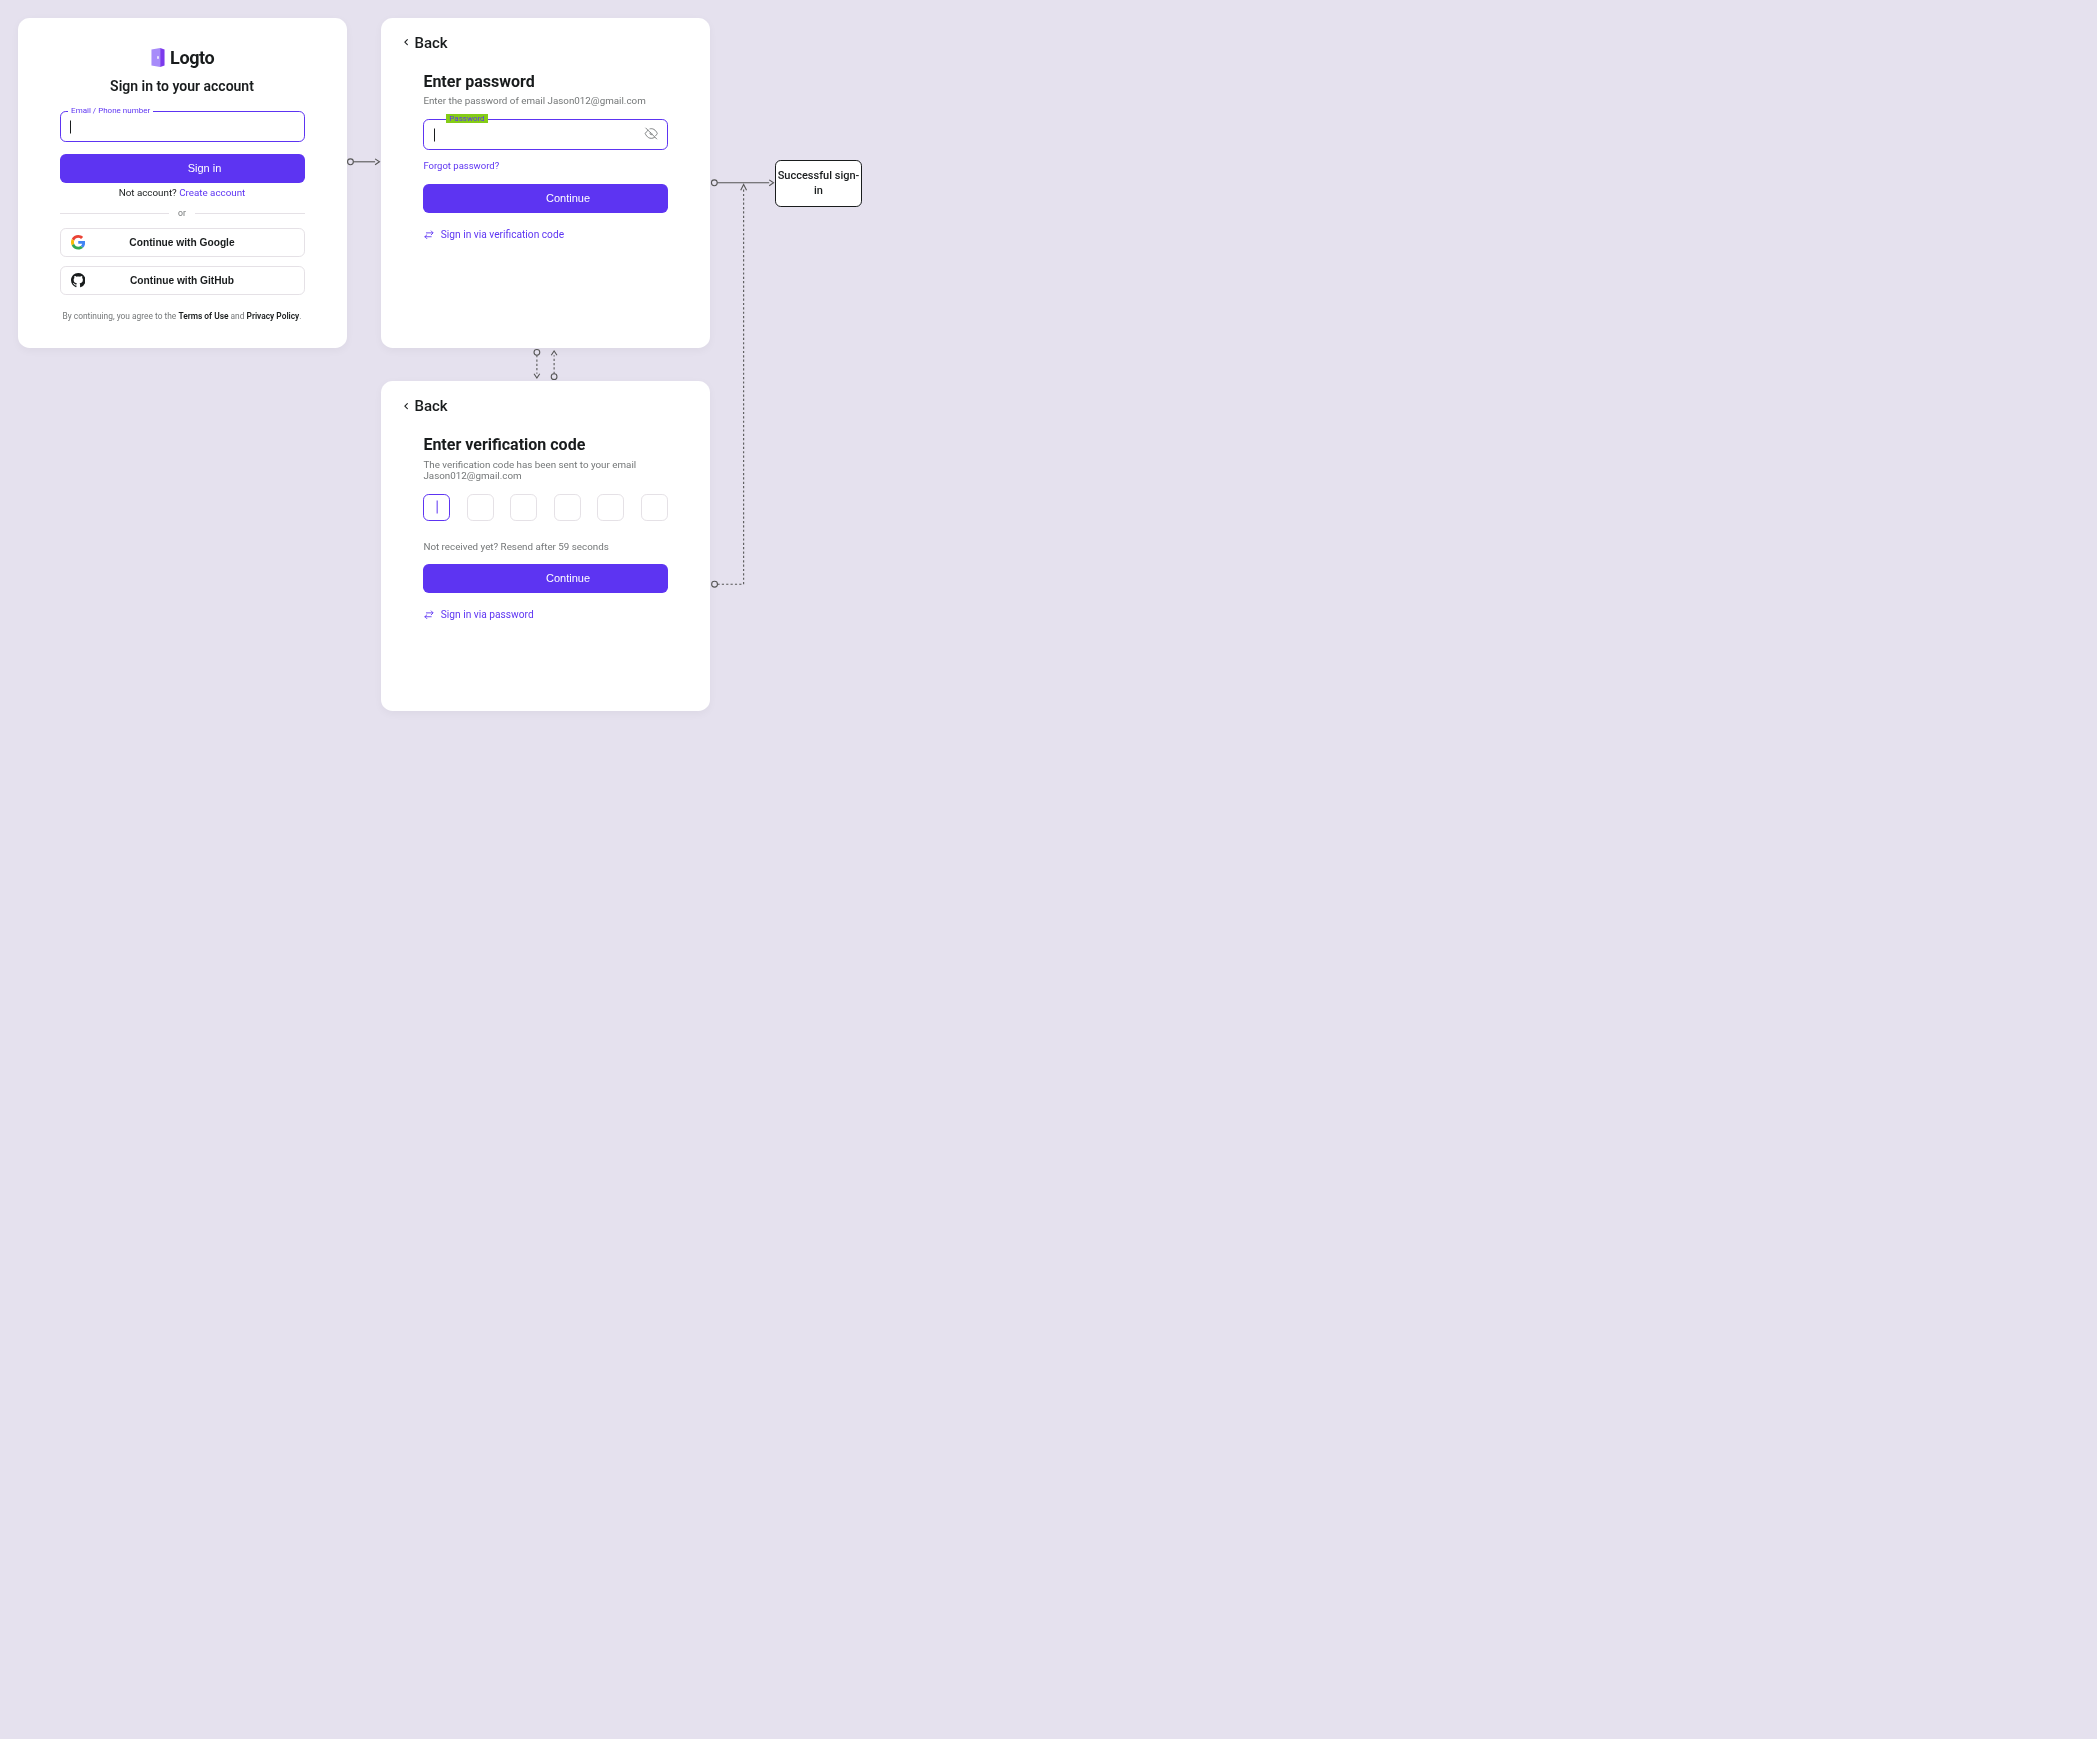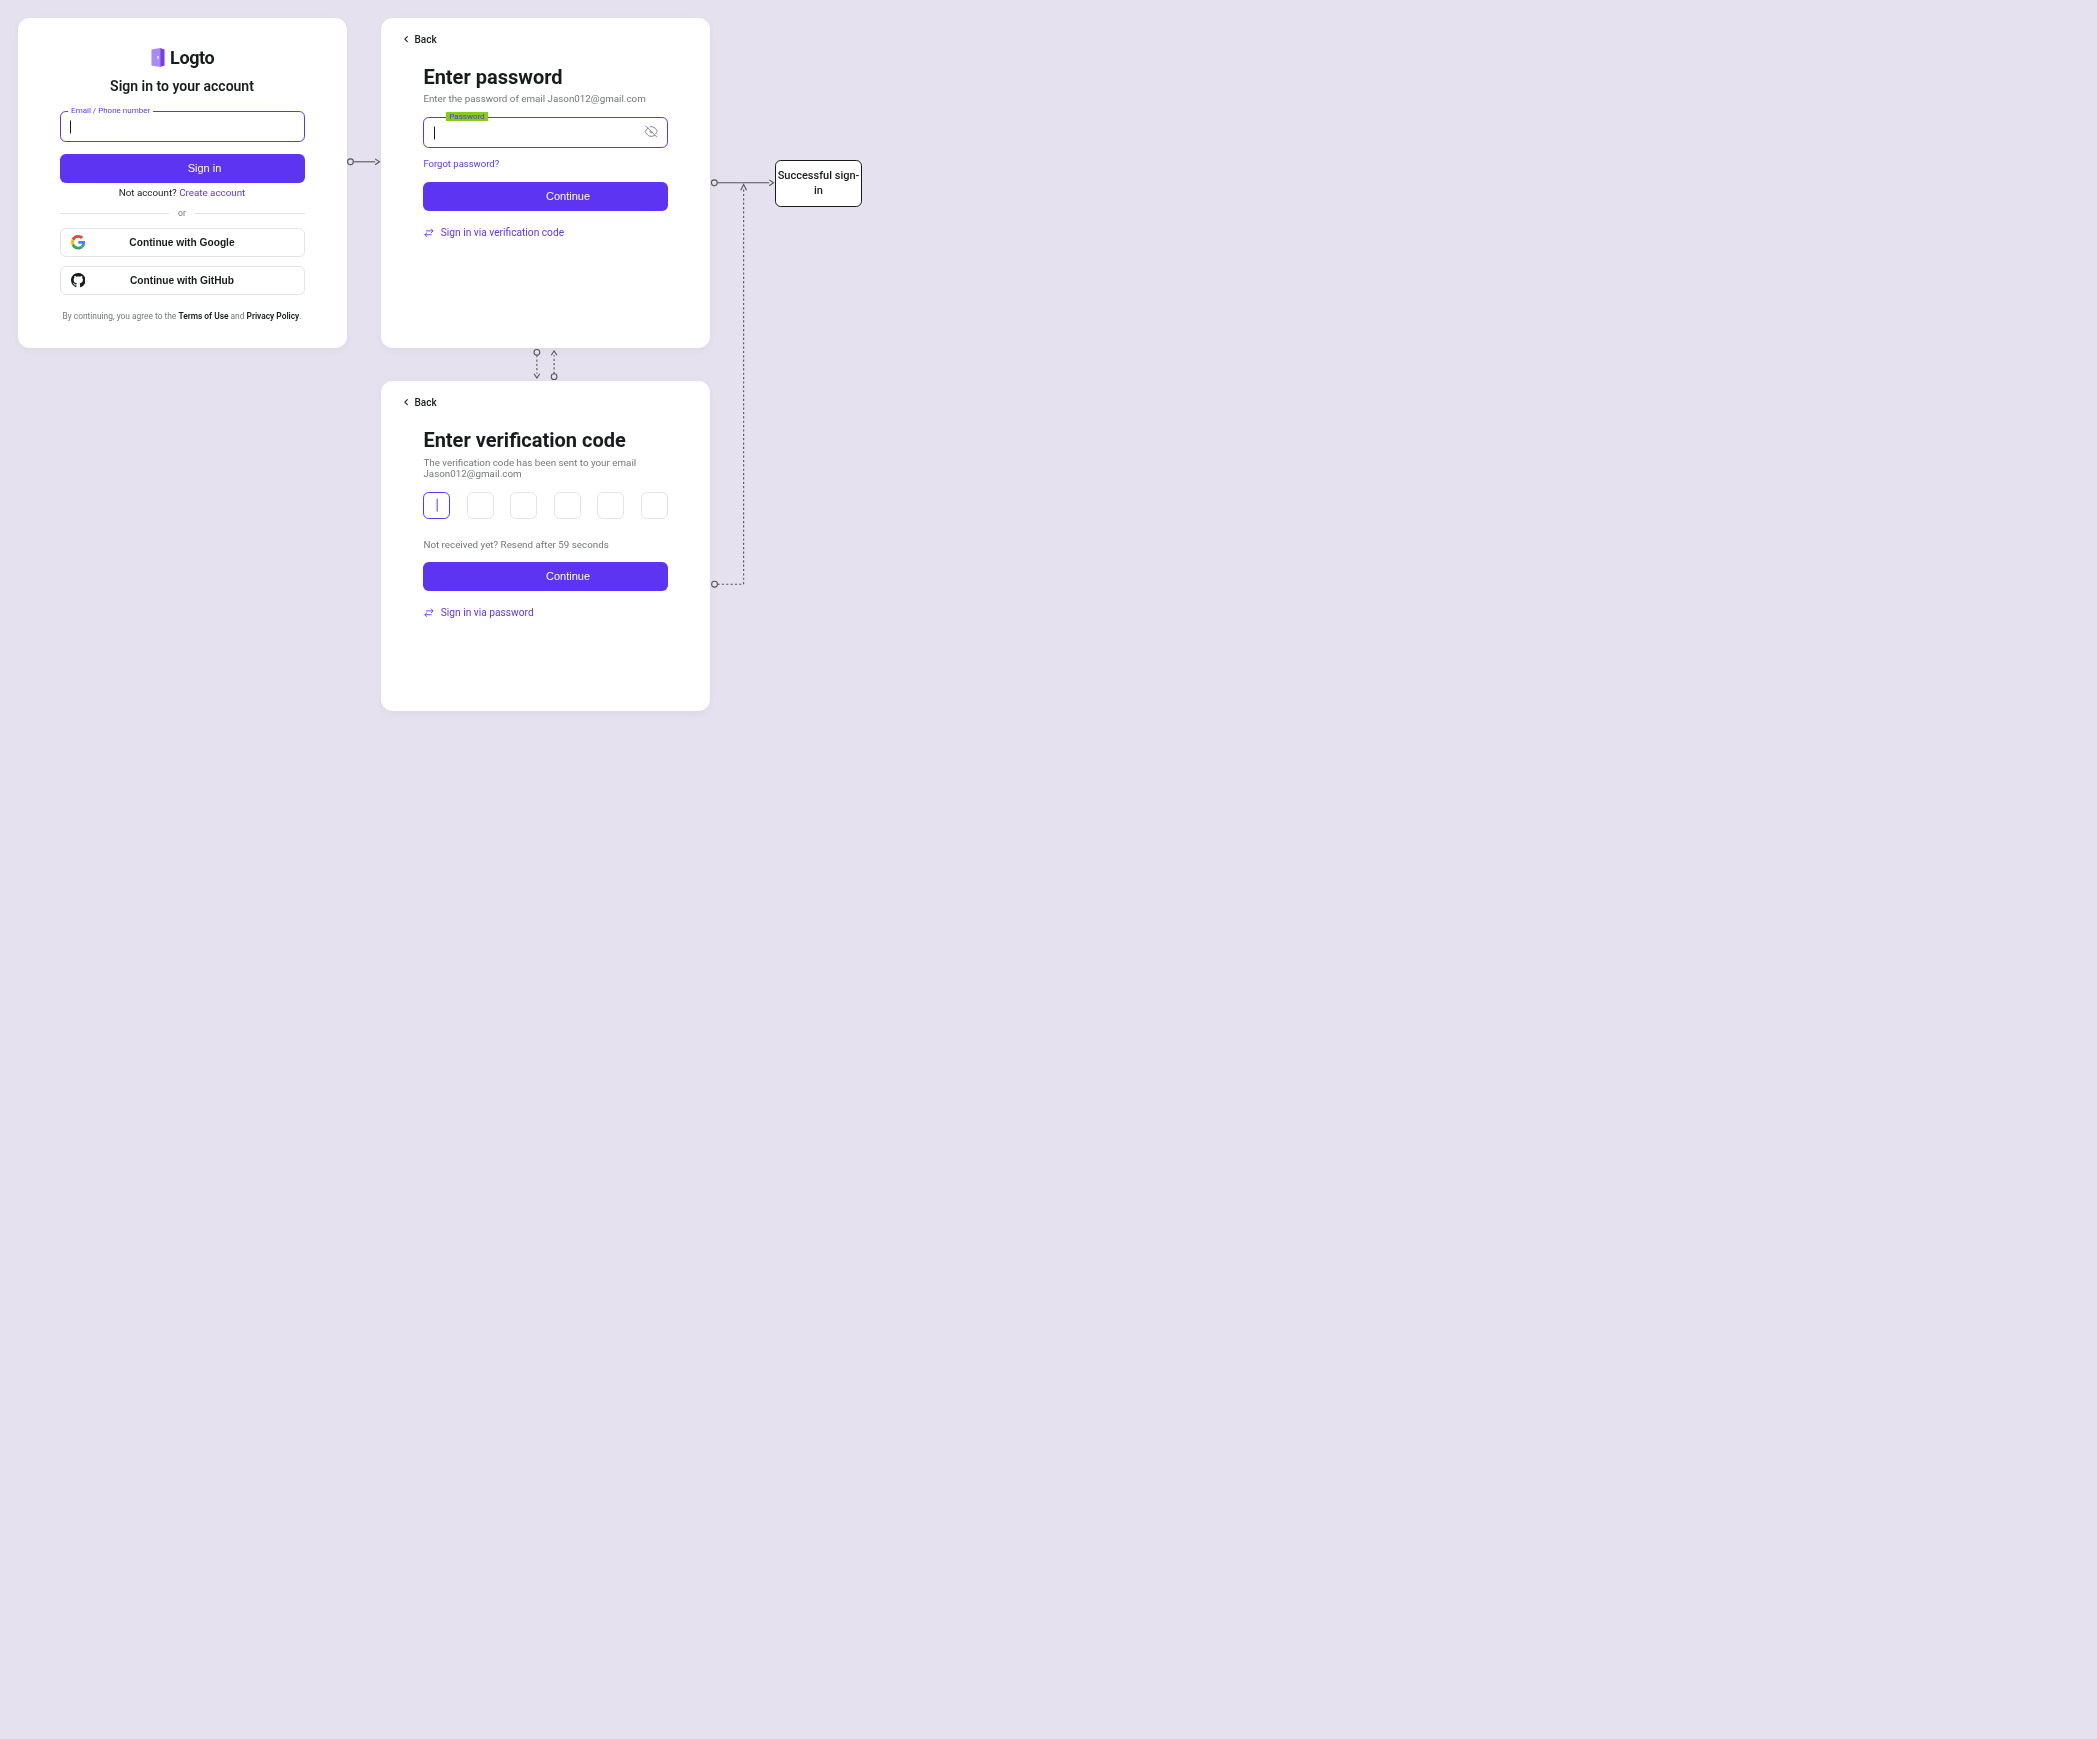--- a/index.html
+++ b/index.html
@@ -69,23 +69,23 @@
   .social-btn .icon-slot { position: absolute; left: 10.2px; width: 14.5px; height: 14.5px; display:flex; align-items:center; justify-content:center; }
   .terms { font-size: 8.4px; color: #747778; margin-top: 7.3px; text-align: center; }
   .terms .bold { font-weight: 600; color: #191C1D; }
 
   
   .card-password {
     left: 381px; top: 17.5px;
     width: 329px; height: 330px;
     padding: 16px 20.4px;
   }
-  .back-row { display: flex; align-items: center; gap: 2.9px; font-size: 10px; font-weight: 500; color: #191C1D; cursor: pointer; }
+  .back-row { display: flex; align-items: center; gap: 2.9px; font-size: 15px; font-weight: 500; color: #191C1D; cursor: pointer; }
   .card-password .inner, .card-code .inner { padding: 20.4px 22px 0 22px; }
-  .step-title { font-size: 20px; font-weight: 700; color: #191C1D; margin-bottom: 4.4px; }
+  .step-title { font-size: 16px; font-weight: 700; color: #191C1D; margin-bottom: 4.4px; }
   .step-sub { font-size: 9.8px; color: #747778; margin-bottom: 13px; }
   .step-sub .email { color: #747778; }
   .pw-input-wrap { position: relative; width: 100%; margin-bottom: 7.3px; }
   .pw-label {
     position: absolute; top: -5.1px; left: 23px;
     background: #84cc16; padding: 0 2.9px;
     font-size: 8px; color: #5D34F2;
   }
   .pw-box {
     width: 100%; height: 31px;

